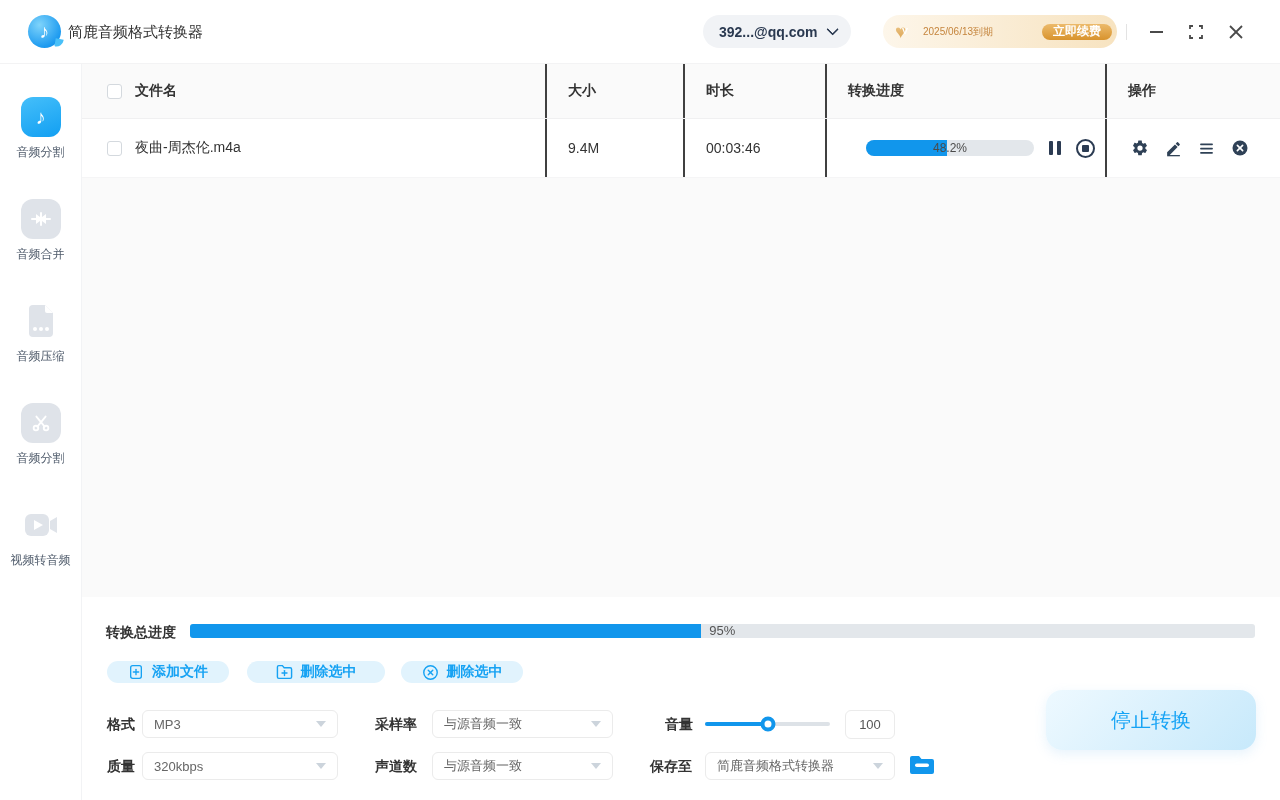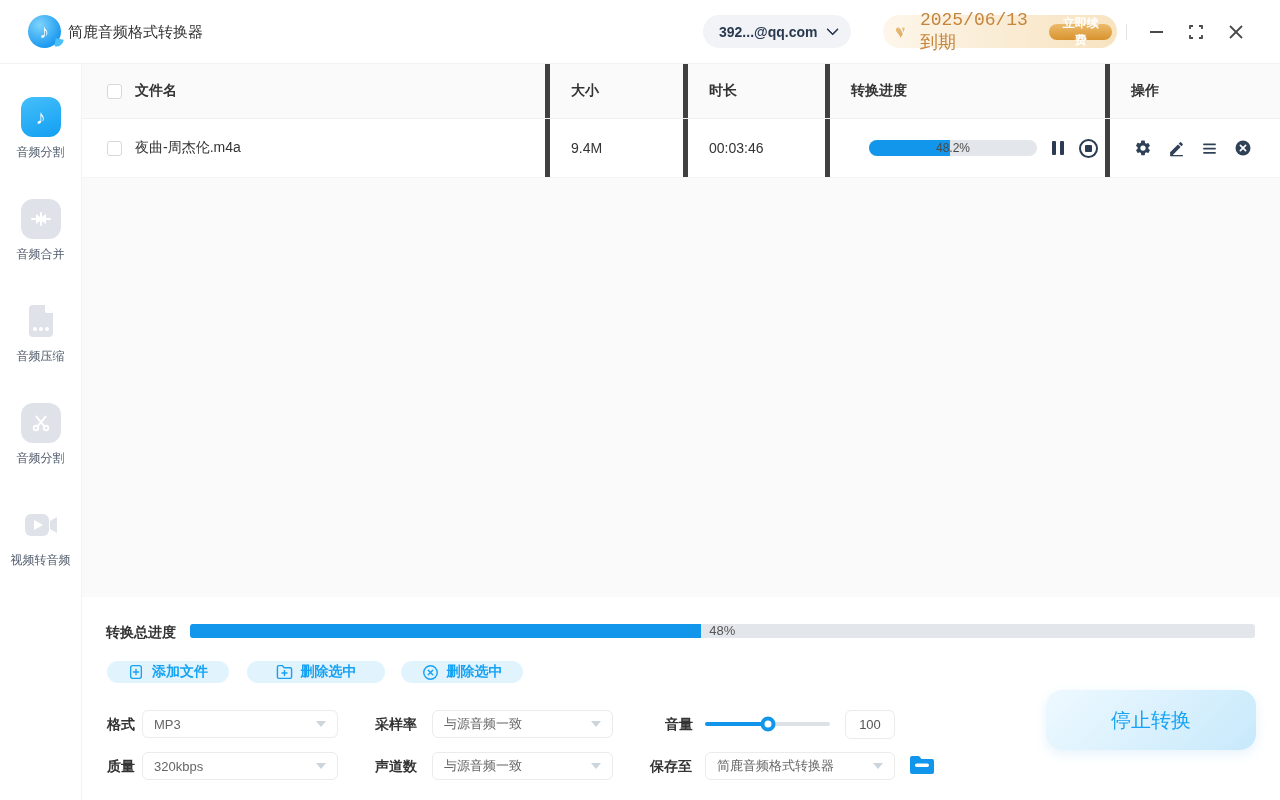--- a/index.html
+++ b/index.html
@@ -27,21 +27,21 @@
 
   .vip-badge { position:absolute; left:883px; top:15px; width:234px; height:33px; border-radius:17px;
     background:linear-gradient(90deg,#fdf6ea,#f7e3c0); display:flex; align-items:center;
     padding:0 5px 0 12px; gap:8px; cursor:pointer; }
   .vip-heart { position:relative; width:20px; height:18px; }
   .vip-heart .heart { font-size:19px; line-height:18px;
     background:linear-gradient(180deg,#f0cd92,#d99f4c); -webkit-background-clip:text; background-clip:text;
     color:transparent; }
   .vip-heart .v { position:absolute; left:50%; top:45%; transform:translate(-50%,-50%);
     color:#fff; font-size:9px; font-weight:bold; }
-  .vip-expiry { font-size:18px; color:#c5853d;font-family:Liberation Mono, monospace; }
+  .vip-expiry { font-size:10px; color:#c5853d; }
   .renew-btn { margin-left:auto; height:16px; padding:0 11px; border-radius:12px;
     background:linear-gradient(180deg,#ecba6b,#d8932d); color:#fff; font-size:12px; font-weight:bold;
     display:flex; align-items:center; cursor:pointer; border:none; }
 
   .win-divider { position:absolute; left:1126px; top:24px; width:1px; height:16px; background:#e3e3e3; }
   .win-btn { position:absolute; top:22px; width:20px; height:20px; display:flex; align-items:center;
     justify-content:center; cursor:pointer; }
   .win-min { left:1146px; } .win-max { left:1186px; } .win-close { left:1226px; }
   .min-bar { width:13px; height:2px; background:#4a4a4a; }
 
@@ -55,21 +55,21 @@
   .side-icon.bare { background:transparent; }
   .side-label { margin-top:7px; font-size:12px; color:#4f5b6b; }
   .note-glyph { color:#fff; font-size:20px; line-height:1; }
 
   
   .table-head { position:absolute; left:82px; top:64px; width:1198px; height:55px; background:#fafafa;
     border-bottom:1px solid #f0f0f1; display:grid; grid-template-columns:463px 138px 142px 280px 1fr; }
   .table-row { position:absolute; left:82px; top:119px; width:1198px; height:59px; background:#fff;
     border-bottom:1px solid #f5f5f6; display:grid; grid-template-columns:463px 138px 142px 280px 1fr; }
   .cell { display:flex; align-items:center; padding-left:21px; font-size:14px; color:#333;
-    border-left:5px solid #404040; overflow:hidden; }
+    border-left:2px solid #404040; overflow:hidden; }
   .cell.first { border-left:none; padding-left:25px; gap:13px; }
   .table-head .cell { font-weight:bold; }
   .checkbox { width:15px; height:15px; border:1px solid #d4d9de; border-radius:3px; background:#fff;
     flex:0 0 auto; cursor:pointer; }
 
   .row-track { width:168px; height:16px; background:#e3e7eb; border-radius:8px; position:relative; }
   .row-fill { height:100%; background:#1196ec; border-radius:8px 0 0 8px; }
   .row-pct { position:absolute; left:0; top:0; width:100%; height:100%; display:flex;
     align-items:center; justify-content:center; font-size:12px; color:#4a4a4a; }
   .icon-btn { background:none; border:none; cursor:pointer; display:flex; align-items:center;
@@ -303,21 +303,21 @@
   </div>
 </div>
 
 <div class="empty-area"></div>
 
 <div class="footer">
 
   <div class="total-label">转换总进度</div>
   <div class="total-track">
     <div class="total-fill" style="width: 48%;">
-      <span class="total-pct">48%</span>
+      <span class="total-pct">95%</span>
     </div>
   </div>
 
   <button class="pill-btn btn-add-file">
     <svg width="16" height="16" viewBox="0 0 24 24">
       <rect x="4" y="2.5" width="16" height="19" rx="3" fill="none" stroke="#16a2f3" stroke-width="2"></rect>
       <g stroke="#16a2f3" stroke-width="2" stroke-linecap="round">
           <path d="M12 8 V16"></path>
           <path d="M8 12 H16"></path>
         </g>

